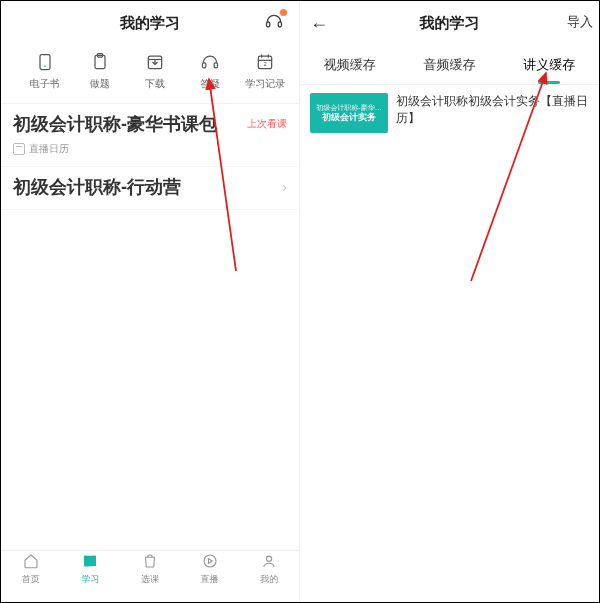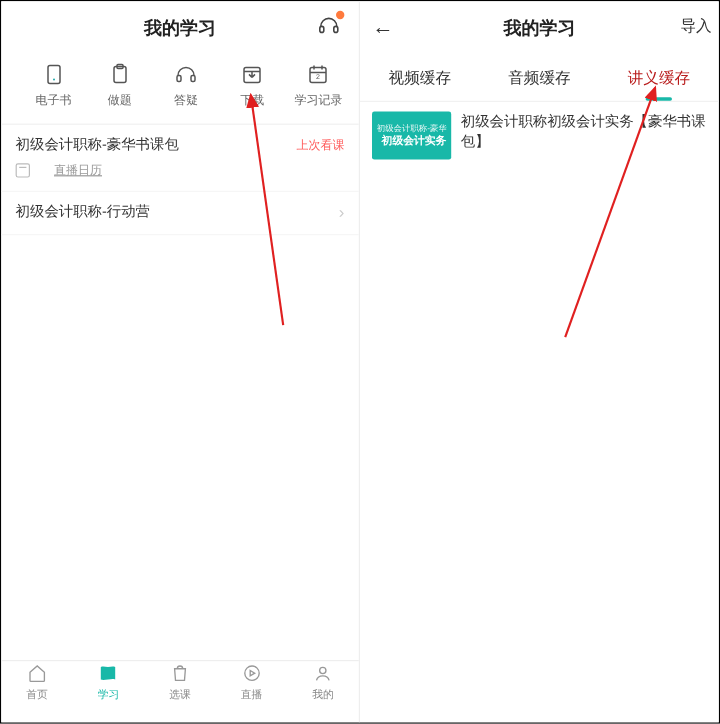--- a/index.html
+++ b/index.html
@@ -94,35 +94,34 @@
     flex-direction: column;
     gap: 6px;
     border-bottom: 1px solid #f6f6f6;
   }
   .ci-row {
     display: flex;
     justify-content: space-between;
     align-items: center;
   }
   .ci-title {
-    font-size: 12px;
+    font-size: 18px;
     color: #333;
-    font-weight: 400;
+    font-weight: 700;
   }
   .ci-badge {
     font-size: 10px;
     color: #ff5a5a;
   }
   .ci-sub {
     display: flex;
     align-items: center;
-    gap: 20px;
+    gap: 4px;
     font-size: 10px;
     color: #999;
-    text-decoration: underline;
   }
   .ci-sub .cal {
     width: 12px; height: 12px;
     border: 1px solid #bbb;
     border-radius: 2px;
     position: relative;
   }
   .ci-sub .cal::before {
     content:"";
     position:absolute;
@@ -196,21 +195,21 @@
     align-items: center;
     border-bottom: 1px solid #f1f1f1;
   }
   .r-tab {
     font-size: 13px;
     color: #333;
     position: relative;
     padding: 4px 2px;
   }
   .r-tab.active {
-    color: #b91c1c;
+    color: #000000;
   }
   .r-tab.active::after {
     content:"";
     position:absolute;
     bottom:-6px;
     left: 30%;
     width: 40%;
     height: 3px;
     background: #18b8a8;
     border-radius: 2px;
@@ -218,30 +217,30 @@
 
   .r-list {
     padding: 8px 10px;
   }
   .r-item {
     display: flex;
     gap: 8px;
     align-items: flex-start;
   }
   .r-thumb {
-    width: 66px;
+    width: 78px;
     height: 40px;
     background: #18b8a8;
     color: #fff;
     font-size: 8px;
     line-height: 1.3;
     display: flex;
     flex-direction: column;
     justify-content: center;
-    align-items: flex-end;
+    align-items: center;
     text-align: center;
     border-radius: 2px;
     padding: 2px 4px;
   }
   .r-thumb .t-top { font-size: 7px; opacity: .9; white-space:nowrap; overflow:hidden; width:100%; }
   .r-thumb .t-mid { font-size: 9px; font-weight:600; }
   .r-item-title {
     font-size: 12px;
     color: #333;
     line-height: 1.4;
@@ -287,36 +286,36 @@
         <svg width="20" height="20" viewBox="0 0 24 24" fill="none">
             <rect x="6" y="4" width="12" height="16" rx="2" stroke="#555" stroke-width="1.5"></rect>
             <rect x="9" y="2" width="6" height="4" rx="1" stroke="#555" stroke-width="1.5"></rect>
           </svg>
       </span>
       <span class="sc-label">做题</span>
     </div>
     <div class="sc-item">
       <span class="sc-icon">
         <svg width="20" height="20" viewBox="0 0 24 24" fill="none">
+            <rect x="4" y="5" width="16" height="15" rx="2" stroke="#555" stroke-width="1.5"></rect>
+            <path d="M12 9v6m0 0l-3-3m3 3l3-3" stroke="#555" stroke-width="1.5"></path>
+            <path d="M4 9h16" stroke="#555" stroke-width="1.5"></path>
+          </svg>
+      </span>
+      <span class="sc-label">下载</span>
+    </div>
+    <div class="sc-item">
+      <span class="sc-icon">
+        <svg width="20" height="20" viewBox="0 0 24 24" fill="none">
             <path d="M4 13a8 8 0 0 1 16 0" stroke="#555" stroke-width="1.5"></path>
             <rect x="3" y="13" width="4" height="6" rx="1.5" stroke="#555" stroke-width="1.5"></rect>
             <rect x="17" y="13" width="4" height="6" rx="1.5" stroke="#555" stroke-width="1.5"></rect>
           </svg>
       </span>
       <span class="sc-label">答疑</span>
-    </div>
-    <div class="sc-item">
-      <span class="sc-icon">
-        <svg width="20" height="20" viewBox="0 0 24 24" fill="none">
-            <rect x="4" y="5" width="16" height="15" rx="2" stroke="#555" stroke-width="1.5"></rect>
-            <path d="M12 9v6m0 0l-3-3m3 3l3-3" stroke="#555" stroke-width="1.5"></path>
-            <path d="M4 9h16" stroke="#555" stroke-width="1.5"></path>
-          </svg>
-      </span>
-      <span class="sc-label">下载</span>
     </div>
     <div class="sc-item">
       <span class="sc-icon">
         <svg width="20" height="20" viewBox="0 0 24 24" fill="none">
             <rect x="4" y="5" width="16" height="15" rx="2" stroke="#555" stroke-width="1.5"></rect>
             <path d="M4 10h16" stroke="#555" stroke-width="1.5"></path>
             <path d="M8 3v4M16 3v4" stroke="#555" stroke-width="1.5"></path>
             <text x="12" y="17" font-size="7" text-anchor="middle" fill="#555">2</text>
           </svg>
       </span>
@@ -403,21 +402,21 @@
     <div class="r-tab">音频缓存</div>
     <div class="r-tab active">讲义缓存</div>
   </div>
 
   <div class="r-list">
     <div class="r-item">
       <div class="r-thumb">
         <span class="t-top">初级会计职称-豪华…</span>
         <span class="t-mid">初级会计实务</span>
       </div>
-      <div class="r-item-title">初级会计职称初级会计实务【豪华书课包】</div>
+      <div class="r-item-title">初级会计职称初级会计实务【直播日历】</div>
     </div>
   </div>
 </div>
 
 <svg class="arrow-svg" style="left:130px; top:70px;" width="120" height="210">
   <defs>
       <marker id="ah1" markerWidth="8" markerHeight="8" refX="6" refY="3" orient="auto">
     <path d="M0,0 L7,3 L0,6 Z" fill="#e02020"></path>
       </marker>
     </defs>

